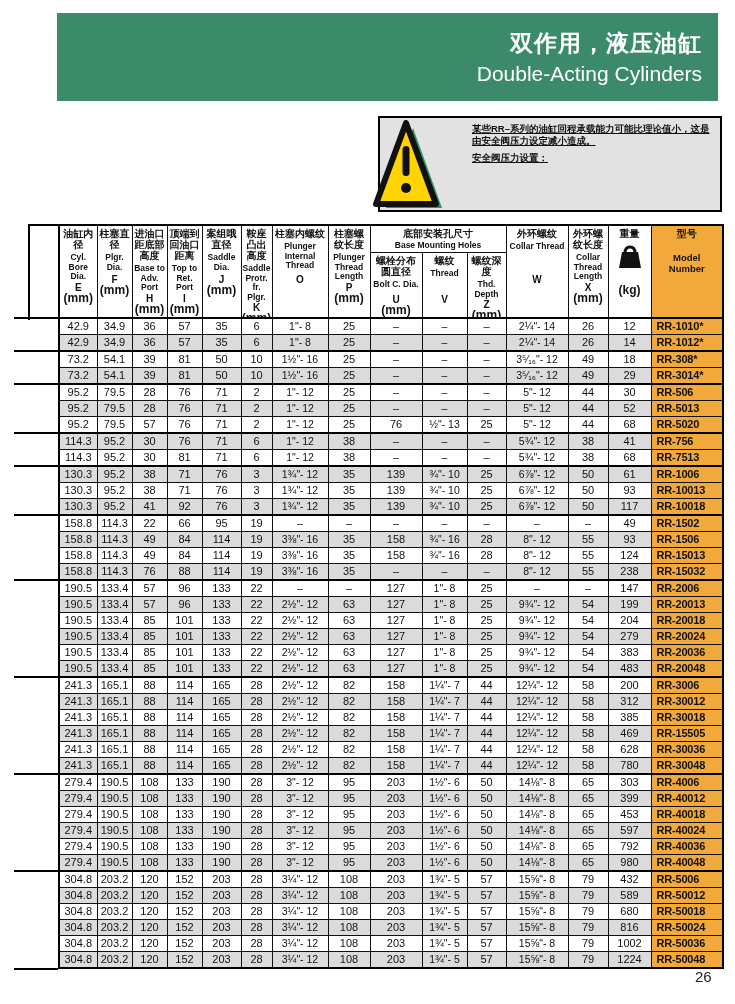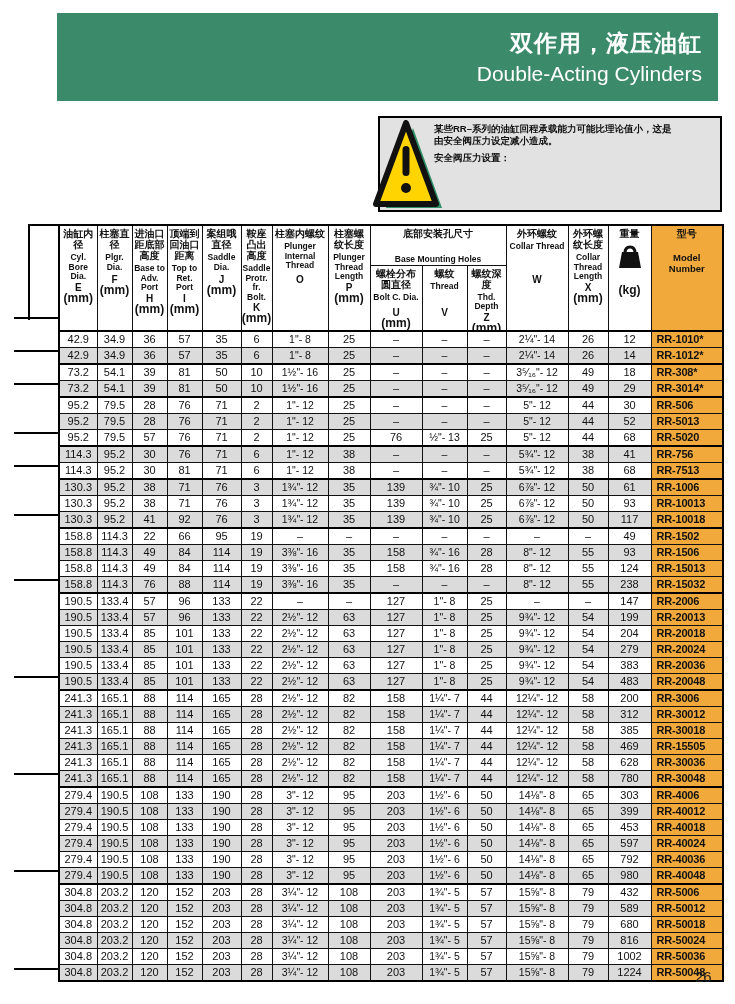--- a/index.html
+++ b/index.html
@@ -9,42 +9,42 @@
   
   .banner{position:absolute;left:57px;top:13px;width:661px;height:88px;background:#3B8B6B;
           text-align:right;padding-right:16px;box-sizing:border-box;}
   .banner .zh-title{margin-top:15px;font-size:23px;font-weight:bold;color:#ffffff;letter-spacing:1px;}
   .banner .en-title{margin-top:3px;font-size:21px;color:#ffffff;}
 
   
   .warn{position:absolute;left:378px;top:116px;width:344px;height:96px;background:#E2E2E2;
         border:2px solid #000;box-sizing:border-box;}
   .warn-icon{position:absolute;left:-8px;top:2px;}
-  .warn-text{margin-left:54px;padding:5px 7px 0 0;}
+  .warn-text{margin-left:92px;padding:5px 7px 0 0;text-decoration:underline;}
   .warn-text .p1{font-size:9.5px;font-weight:bold;line-height:12px;}
   .warn-text .p2{font-size:9.5px;font-weight:bold;line-height:12px;margin-top:5px;}
   .warn-rows{margin-top:5px;}
   .warn-row{display:grid;grid-template-columns:118px auto;font-size:9.5px;font-weight:bold;line-height:13.5px;}
 
   
   .tblwrap{position:absolute;left:58px;top:224px;}
   table{border-collapse:collapse;table-layout:fixed;width:664px;border:2px solid #000;}
   th,td{border:1px solid #111;padding:0;overflow:hidden;}
   thead th{background:#fff;vertical-align:top;}
   thead tr.r1 th.grp{height:26px;}
   thead tr:last-child th{border-bottom:2px solid #000;}
   .hv{display:flex;flex-direction:column;align-items:center;height:64px;padding:2px 1px;box-sizing:border-box;}
   .h2 .hv{height:71px;}
   .zh{font-weight:bold;font-size:10px;line-height:11px;text-align:center;}
   .en{font-size:8.5px;line-height:9.5px;margin-top:3px;text-align:center;}
   .sp{flex:1;}
   .lt{font-weight:bold;font-size:10px;line-height:11px;}
   .un{font-size:12px;line-height:10px;min-height:10px;}
   .grp .zh{margin-top:2px;}
-  .grp .en{margin-top:16px;}
+  .grp .en{margin-top:2px;}
   tbody td{height:15px;line-height:15px;font-size:11px;text-align:center;background:#fff;}
   tbody tr:nth-child(even) td{background:#DBDBDB;}
   tbody tr.gs td{border-top:2px solid #000;}
   tbody td.thread{font-size:10.5px;}
   tbody td.model, th.modelh{background:#F2A93C !important;}
   tbody td.model{text-align:left;padding-left:5px;font-weight:bold;font-size:11px;letter-spacing:-0.2px;}
   .modelh .hv{align-items:center;}
   .wticon{margin-top:6px;}
 
   
@@ -144,21 +144,21 @@
                 <div class="zh">案组哦直径</div>
                 <div class="en">Saddle Dia.</div>
                 <div class="sp"></div>
                 <div class="lt">J</div>
                 <div class="un">(mm)</div>
               </div>
             </th>
           <th class="h2" rowspan="2">
               <div class="hv">
                 <div class="zh">鞍座凸出高度</div>
-                <div class="en">Saddle Protr. fr. Bolt.</div>
+                <div class="en">Saddle Protr. fr. Plgr.</div>
                 <div class="sp"></div>
                 <div class="lt">K</div>
                 <div class="un">(mm)</div>
               </div>
             </th>
           <th class="h2" rowspan="2">
               <div class="hv">
                 <div class="zh">柱塞内螺纹</div>
                 <div class="en">Plunger Internal Thread</div>
                 <div class="sp"></div>

